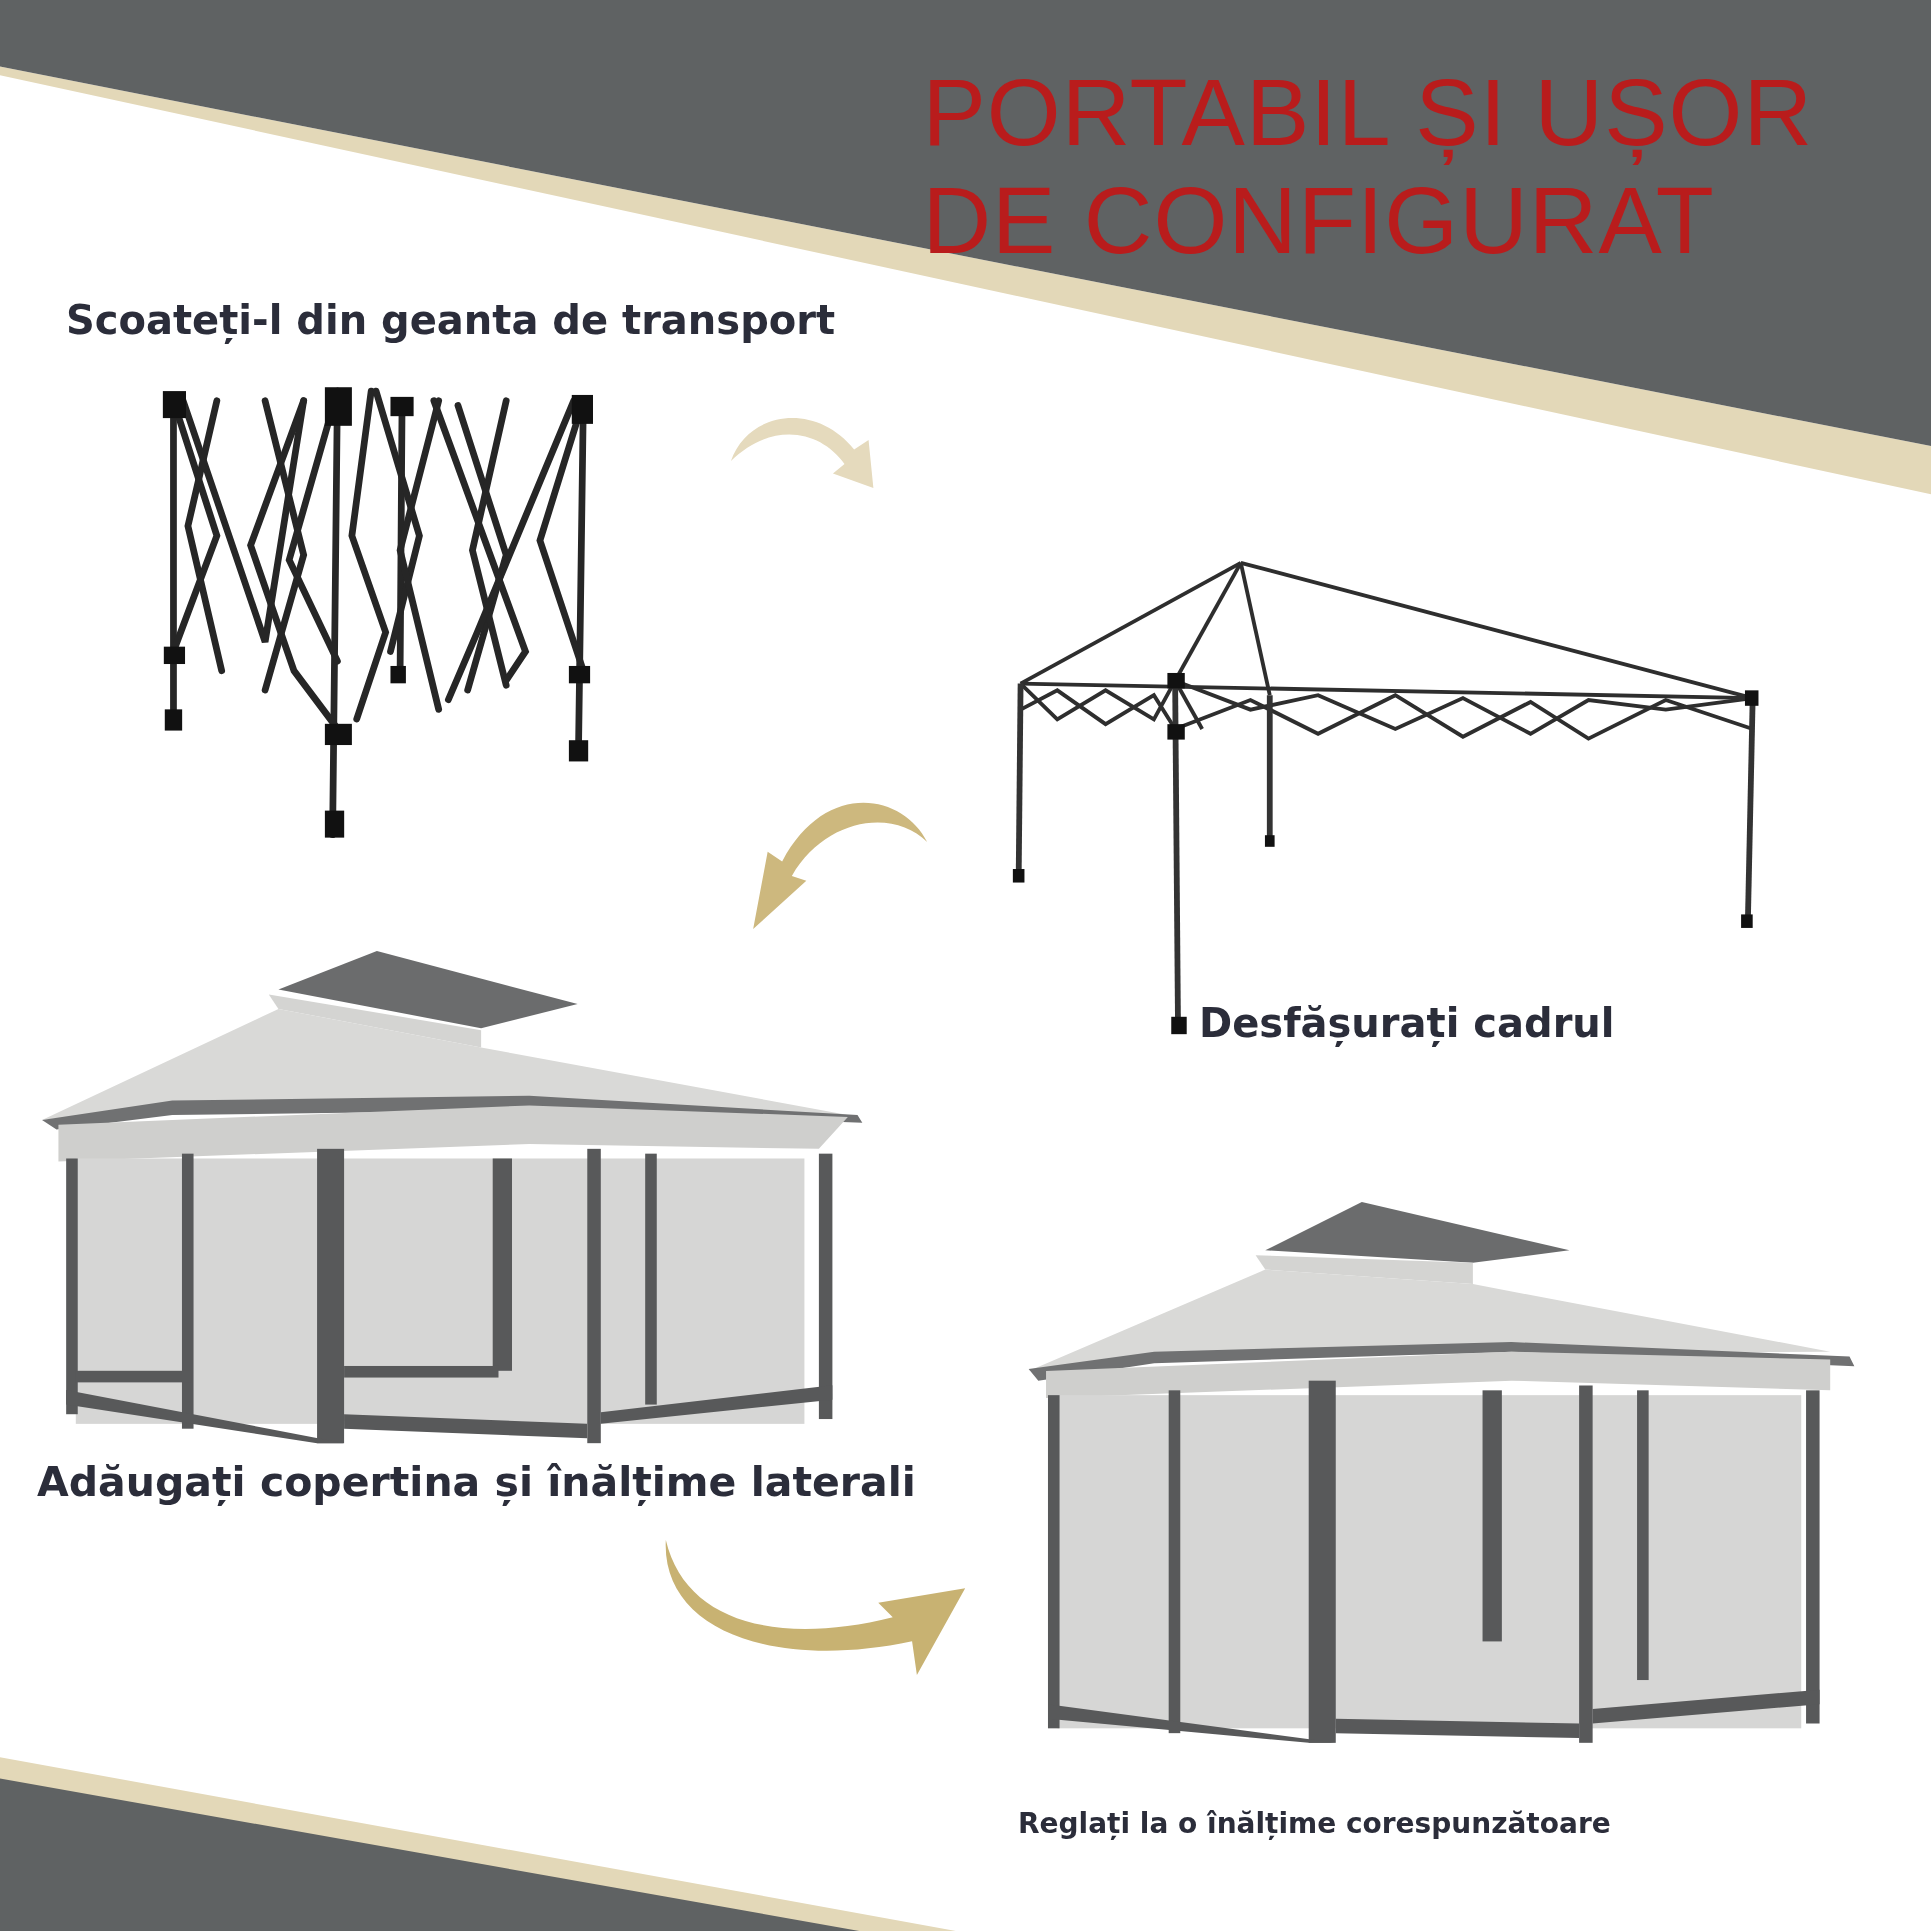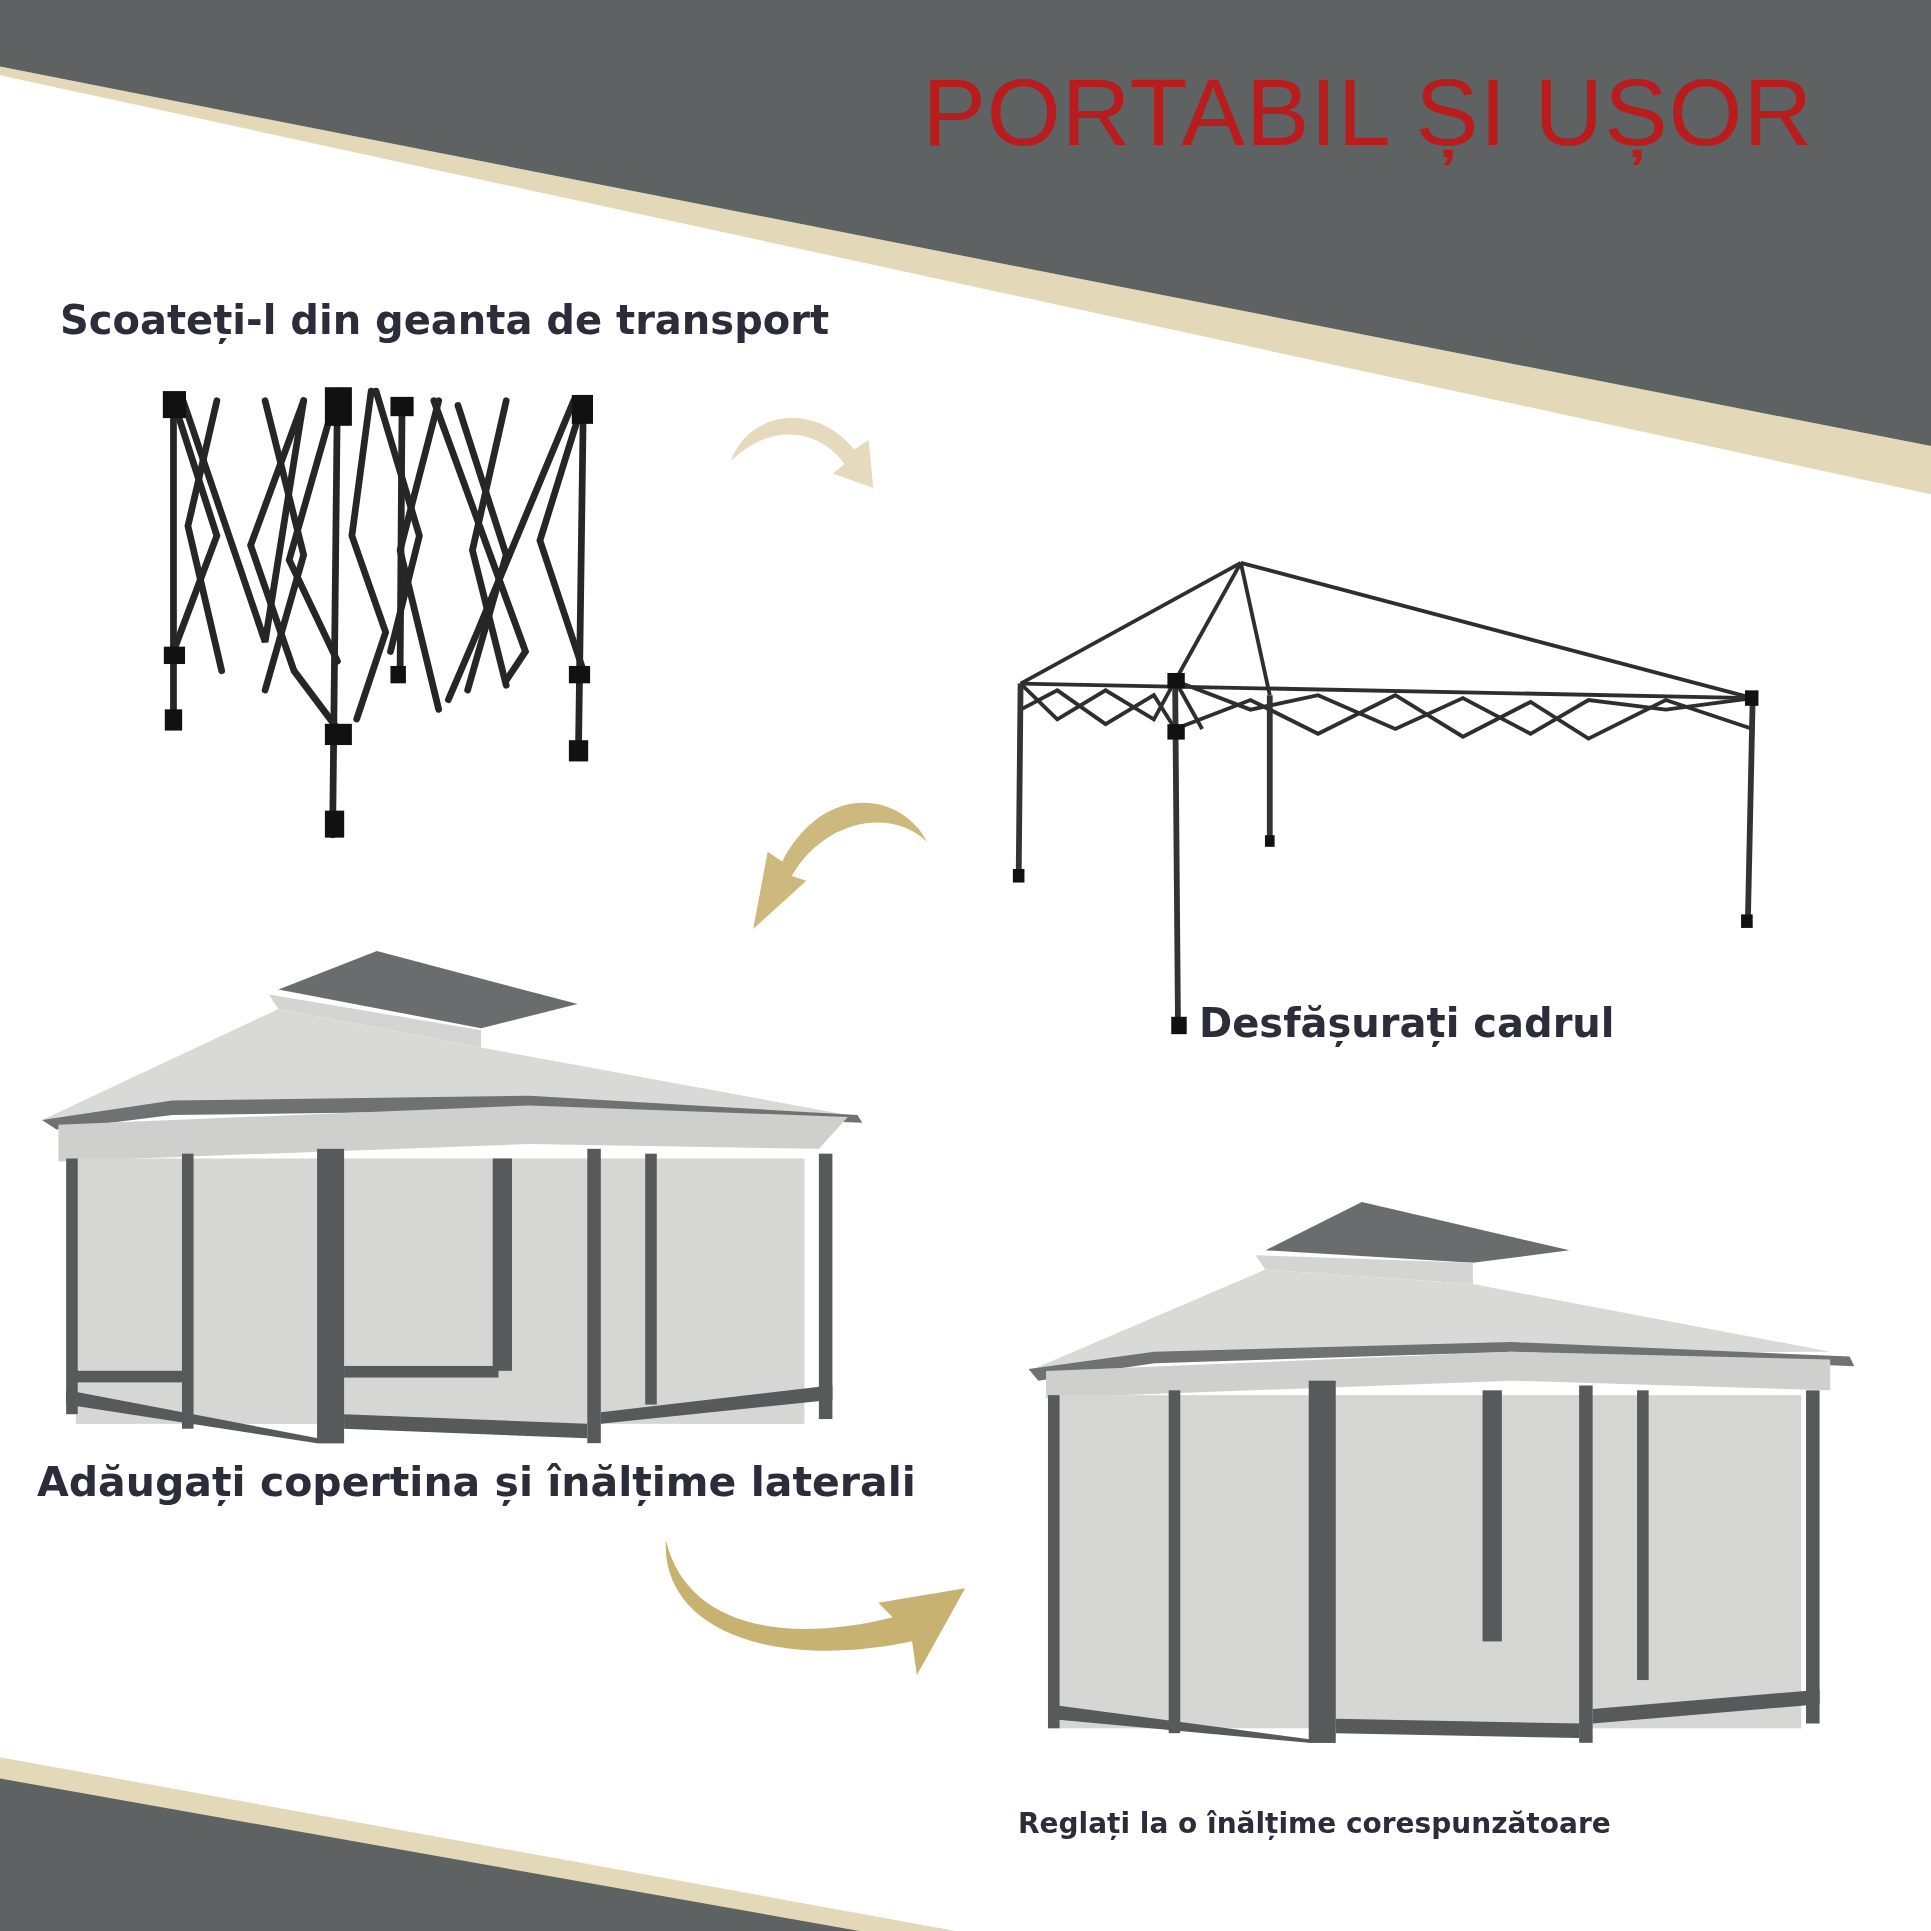--- a/index.html
+++ b/index.html
@@ -2,39 +2,40 @@
 <html><head>
 <meta charset="utf-8">
 <style>
   html, body { margin: 0; padding: 0; }
   body { width: 1931px; height: 1931px; position: relative; overflow: hidden; background: #ffffff; font-family: "DejaVu Sans", sans-serif; }
   .bg { position: absolute; left: 0; top: 0; width: 1931px; height: 1931px; }
   .title { position: absolute; right: 97px; top: 58px; color: #b91c1c; font-family: "Liberation Sans", sans-serif; font-weight: normal; font-size: 95px; line-height: 108px; text-align: left; letter-spacing: 1px; }
   .title .l1 { display: block; padding-right: 21px; }
   .title .l2 { display: block; }
   .caption { position: absolute; color: #2b2d3a; font-family: "DejaVu Sans", sans-serif; font-weight: bold; white-space: nowrap; }
-  .cap1 { left: 60px; top: 297px; font-size: 40px; }
+  .cap1 { left: 66px; top: 297px; font-size: 40px; }
   .cap2 { left: 1199px; top: 1000px; font-size: 40px; text-align: right; }
   .cap3 { left: 37px; top: 1458px; font-size: 41px; }
   .cap4 { left: 1018px; top: 1807px; font-size: 28px; }
   .illus { position: absolute; }
   svg { display: block; }
 </style>
 </head>
 <body>
 
 <svg class="bg" viewBox="0 0 2000 2000" width="1931" height="1931">
   <polygon points="0,69 2000,462 2000,512 0,78" fill="#e3d8b8"></polygon>
   <polygon points="0,0 2000,0 2000,462 0,69" fill="#5f6263"></polygon>
   <polygon points="0,1820 990,2000 0,2000" fill="#e3d8b8"></polygon>
   <polygon points="0,1842 890,2000 0,2000" fill="#5f6263"></polygon>
 </svg>
 
 <div class="title">
   <span class="l1">PORTABIL ȘI UȘOR</span>
+  <span class="l2">DE CONFIGURAT</span>
 </div>
 
 <div class="caption cap1">Scoateți-l din geanta de transport</div>
 
 <div class="illus" style="left:159px; top:381px;">
   <svg width="434" height="459" viewBox="0 0 450 475">
     <g stroke="#262626" stroke-width="7" fill="none" stroke-linecap="round">
       <line x1="15" y1="20" x2="15" y2="345"></line>
       <line x1="440" y1="20" x2="435" y2="380"></line>
       <line x1="185" y1="10" x2="180" y2="470"></line>

